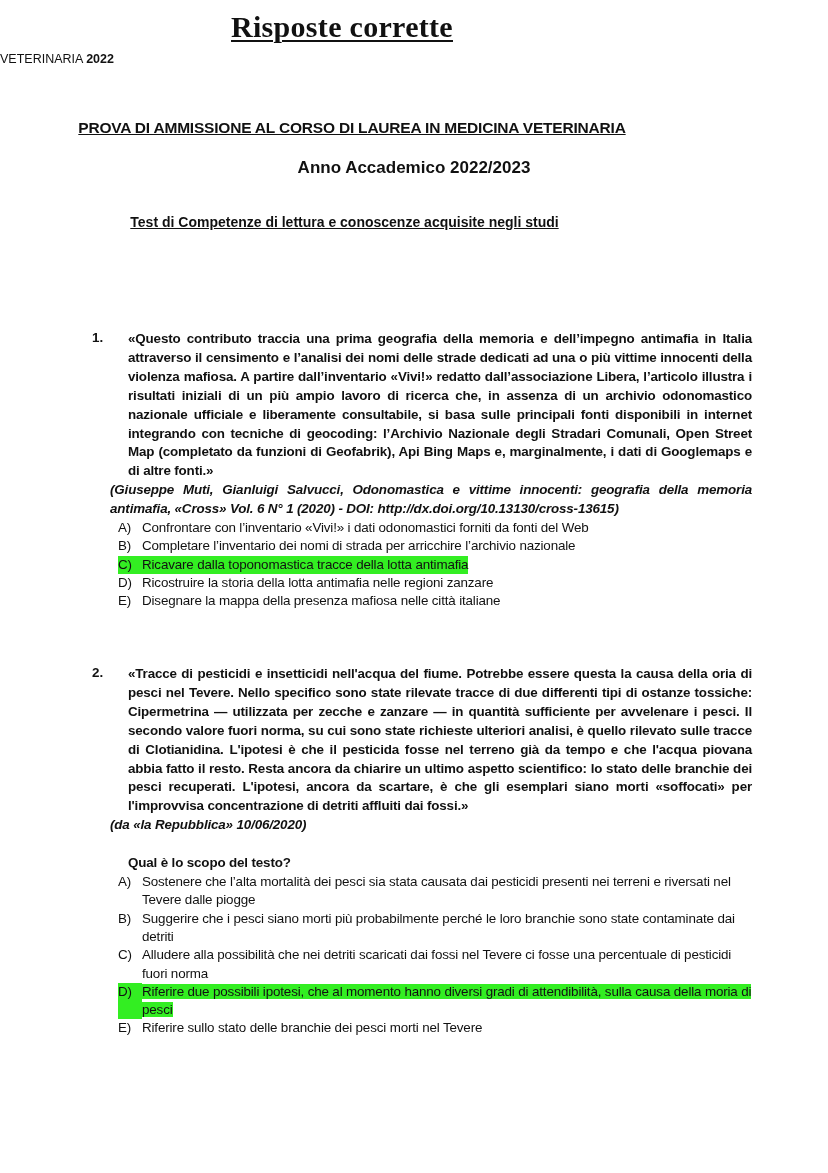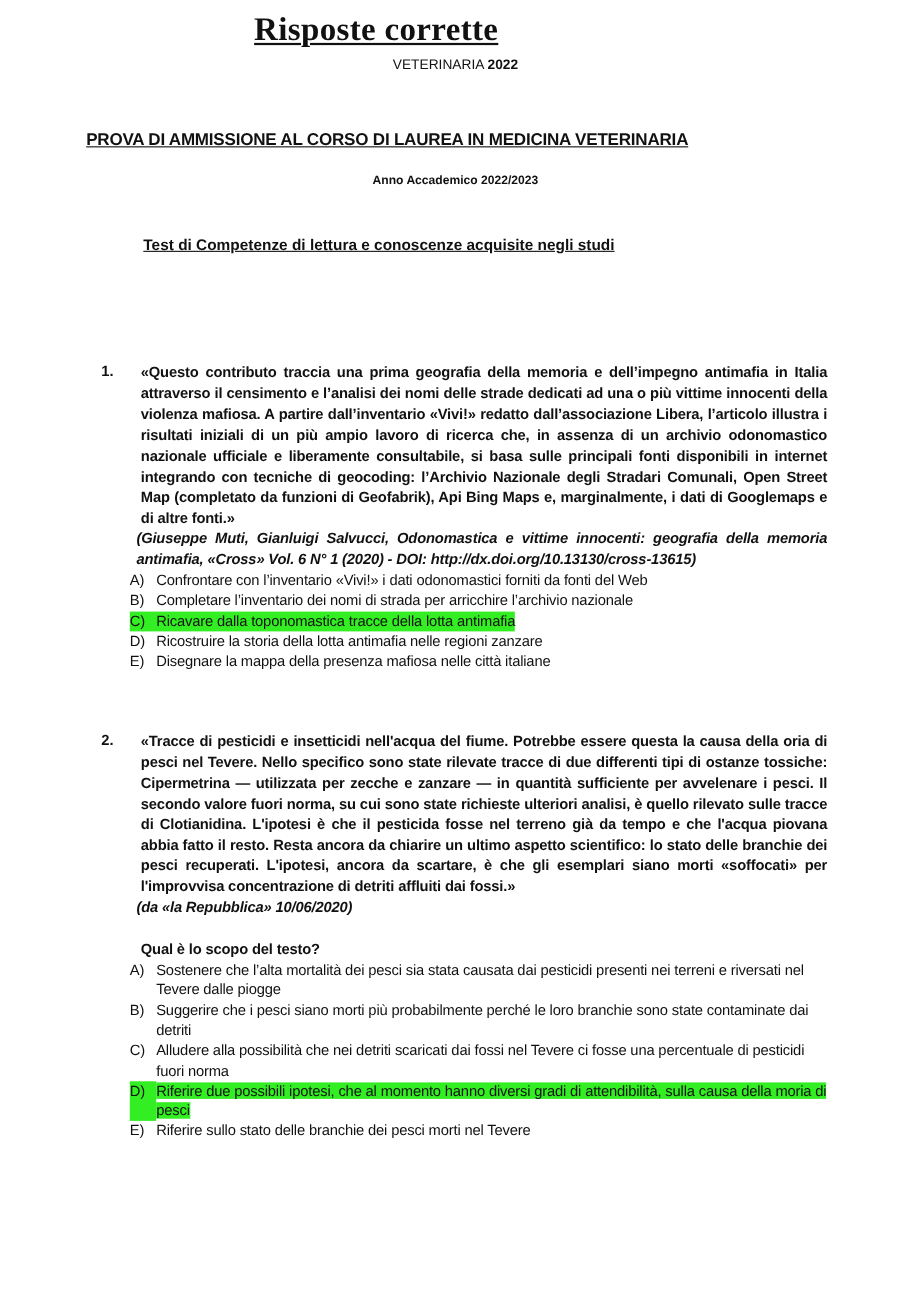--- a/index.html
+++ b/index.html
@@ -9,49 +9,49 @@
       color: #111111;
     }
     .page-title {
       position: absolute; top: 10px; left: 0; width: 684px; text-align: center;
       font-family: "Liberation Serif", "DejaVu Serif", serif;
       font-size: 30px; font-weight: bold; text-decoration: underline;
       text-decoration-thickness: 2px; text-underline-offset: 3px;
       letter-spacing: 0.3px;
     }
     .subtitle {
-      position: absolute; top: 52px; left: 0; width: 828px; text-align: center;
+      position: absolute; top: 52px; left: 0; width: 828px; 
       font-size: 12.5px;
     }
     .subtitle b { font-weight: bold; }
     .heading {
       position: absolute; top: 119px; left: 0; width: 704px; text-align: center;
       font-size: 15.5px; font-weight: bold; text-decoration: underline;
       letter-spacing: -0.2px;
     }
     .year {
       position: absolute; top: 158px; left: 0; width: 828px; text-align: center;
-      font-size: 11px; font-weight: bold;
+      font-size: 17px; font-weight: bold;
     }
     .section {
       position: absolute; top: 214px; left: 0; width: 689px; text-align: center;
       font-size: 14px; font-weight: bold; text-decoration: underline;
     }
     .question {
       position: absolute; left: 92px; width: 660px;
     }
     .q-num {
       position: absolute; left: 0; top: 0; font-weight: bold; font-size: 13.4px;
     }
     .passage {
       margin-left: 36px; font-size: 13.4px; font-weight: bold;
       line-height: 18.9px; text-align: justify; letter-spacing: -0.15px;
     }
     .citation {
-      margin-left: 32px; font-size: 13.4px; font-weight: bold; font-style: italic;
+      margin-left: 18px; font-size: 13.4px; font-weight: bold; font-style: italic;
       line-height: 18.9px; text-align: justify; letter-spacing: -0.15px;
     }
     .q-prompt {
       margin-left: 36px; margin-top: 19px; font-size: 13.4px; font-weight: bold;
       line-height: 18.9px; letter-spacing: -0.15px;
     }
     .options { margin-left: 26px; }
     .option {
       display: flex; font-size: 13.4px; line-height: 18.3px; letter-spacing: -0.15px;
     }

